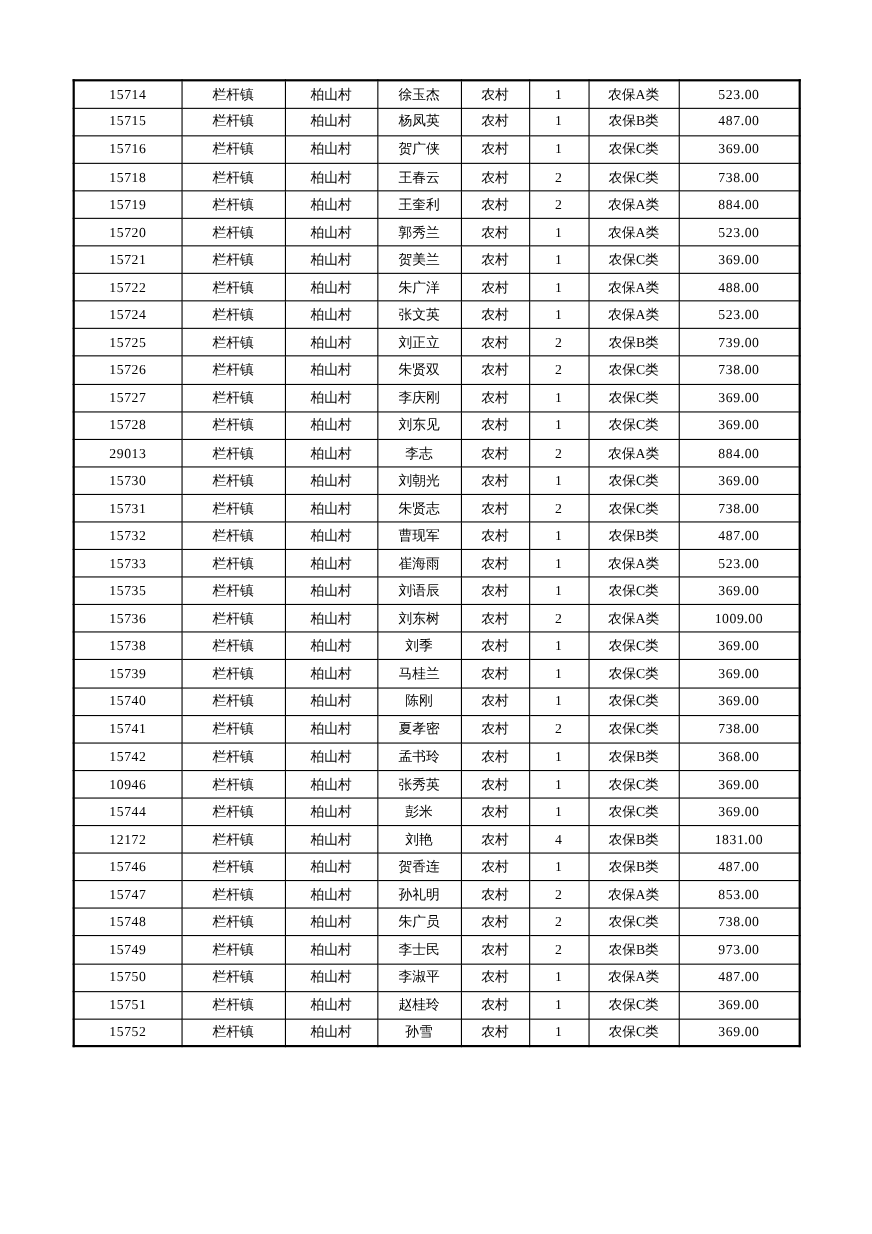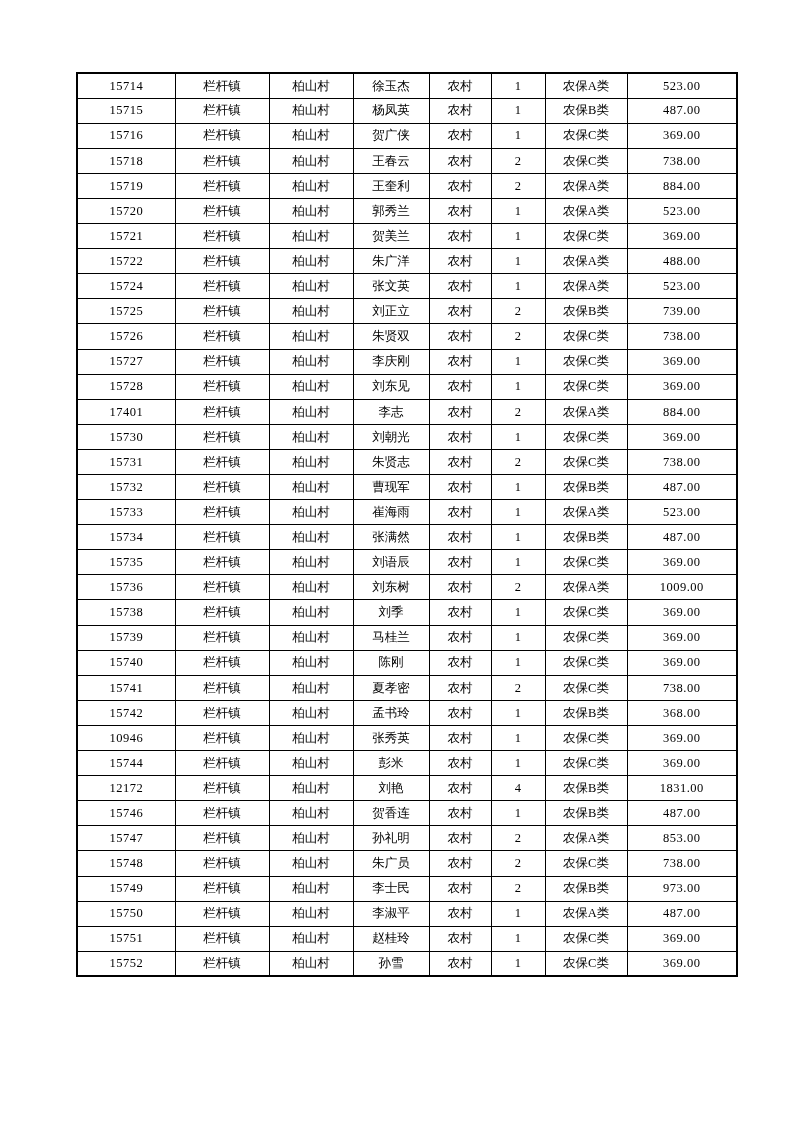--- a/index.html
+++ b/index.html
@@ -11,21 +11,21 @@
     position: relative;
     width: 793px;
     height: 1122px;
     background: #ffffff;
     font-family: "Liberation Serif", "DejaVu Serif", serif;
     color: #000000;
     overflow: hidden;
   }
   .table-wrap {
     position: absolute;
-    left: 60px;
+    left: 50px;
     top: 72px;
     padding-left: 16px;
   }
   table.roster {
     border-collapse: collapse;
     table-layout: fixed;
     width: 660px;
     border: 2px solid #000000;
   }
   table.roster td {
@@ -186,21 +186,21 @@
             <td class="num">15728</td>
             <td>栏杆镇</td>
             <td>柏山村</td>
             <td>刘东见</td>
             <td>农村</td>
             <td class="num">1</td>
             <td>农保C类</td>
             <td class="num">369.00</td>
           </tr>
           <tr>
-            <td class="num">17401</td>
+            <td class="num">29013</td>
             <td>栏杆镇</td>
             <td>柏山村</td>
             <td>李志</td>
             <td>农村</td>
             <td class="num">2</td>
             <td>农保A类</td>
             <td class="num">884.00</td>
           </tr>
           <tr>
             <td class="num">15730</td>
@@ -234,30 +234,20 @@
           </tr>
           <tr>
             <td class="num">15733</td>
             <td>栏杆镇</td>
             <td>柏山村</td>
             <td>崔海雨</td>
             <td>农村</td>
             <td class="num">1</td>
             <td>农保A类</td>
             <td class="num">523.00</td>
-          </tr>
-          <tr>
-            <td class="num">15734</td>
-            <td>栏杆镇</td>
-            <td>柏山村</td>
-            <td>张满然</td>
-            <td>农村</td>
-            <td class="num">1</td>
-            <td>农保B类</td>
-            <td class="num">487.00</td>
           </tr>
           <tr>
             <td class="num">15735</td>
             <td>栏杆镇</td>
             <td>柏山村</td>
             <td>刘语辰</td>
             <td>农村</td>
             <td class="num">1</td>
             <td>农保C类</td>
             <td class="num">369.00</td>

